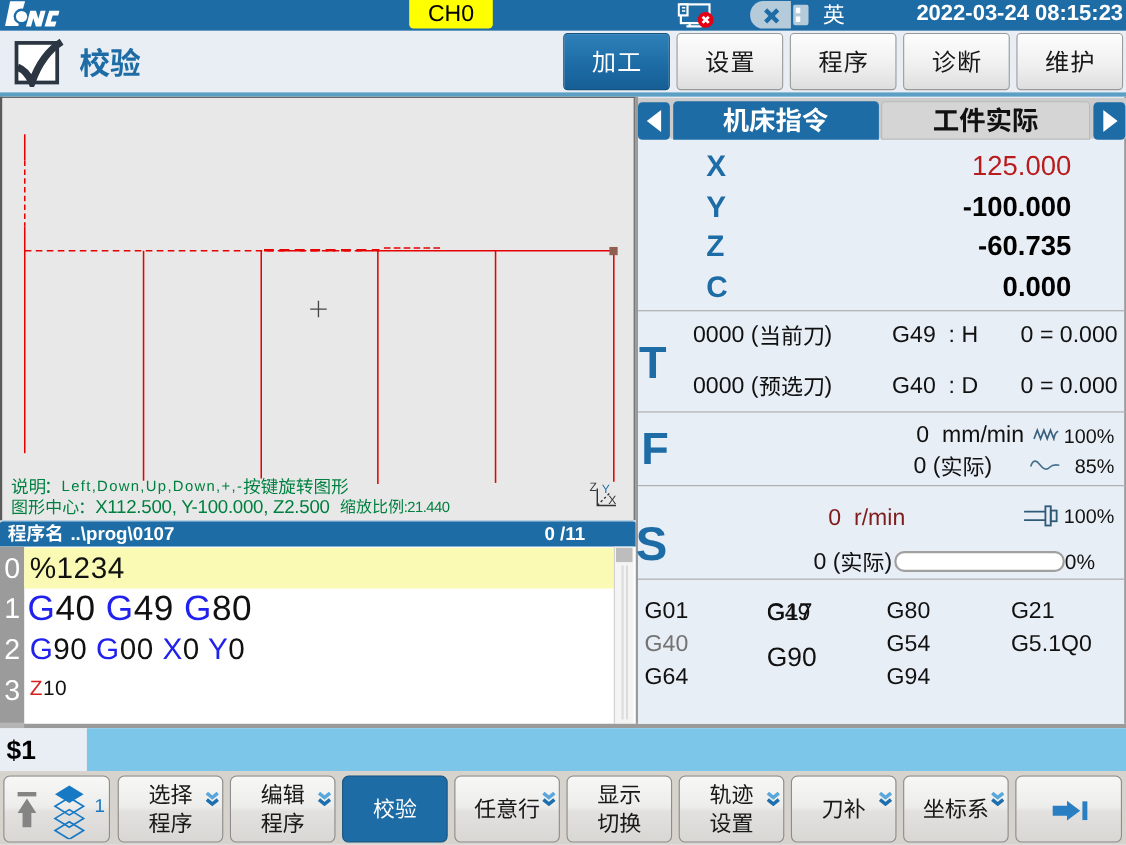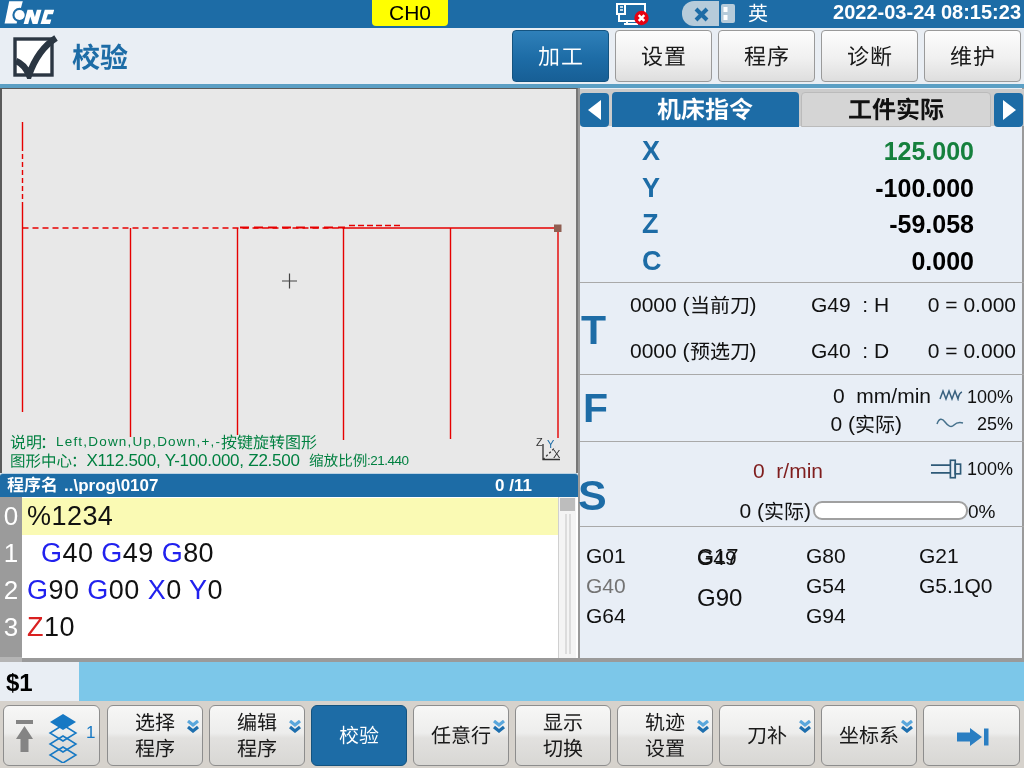--- a/index.html
+++ b/index.html
@@ -198,25 +198,25 @@
 <div class="abs" style="left:0;top:497px;width:578px;height:161px;background:#fff"></div>
 <div class="abs" style="left:0;top:497px;width:22px;height:161px;background:#9b9b9b"></div>
 <div class="abs" style="left:22px;top:498px;width:536px;height:37px;background:#fafab4"></div>
 <div class="abs" style="left:558px;top:497px;width:18px;height:161px;background:#f4f4f4;border-left:1px solid #d0d0d0"></div>
 <div class="abs" style="left:560px;top:498px;width:15px;height:13px;background:#bdbdbd"></div>
 <div class="abs" style="left:565px;top:514px;width:2px;height:140px;background:#dcdcdc"></div>
 <div class="abs" style="left:569px;top:514px;width:2px;height:140px;background:#dcdcdc"></div>
 <div class="abs lat" style="left:0;top:498px;width:22px;height:37px;font-size:26px;color:#fff;text-align:center;line-height:36px">0</div>
 <div class="abs lat" style="left:27px;top:498px;height:37px;font-size:27px;line-height:36px;letter-spacing:0.45px"><span style="color:#111">%1234</span></div>
 <div class="abs lat" style="left:0;top:535px;width:22px;height:37px;font-size:26px;color:#fff;text-align:center;line-height:36px">1</div>
-<div class="abs lat" style="left:41px;top:535px;height:37px;font-size:27px;line-height:36px;letter-spacing:0.45px"><span style="color:#2121ee">G</span><span style="color:#111">40 </span><span style="color:#2121ee">G</span><span style="color:#111">49 </span><span style="color:#2121ee">G</span><span style="color:#111">80</span></div>
+<div class="abs lat" style="left:25px;top:535px;height:37px;font-size:32px;line-height:36px;letter-spacing:0.45px"><span style="color:#2121ee">G</span><span style="color:#111">40 </span><span style="color:#2121ee">G</span><span style="color:#111">49 </span><span style="color:#2121ee">G</span><span style="color:#111">80</span></div>
 <div class="abs lat" style="left:0;top:572px;width:22px;height:37px;font-size:26px;color:#fff;text-align:center;line-height:36px">2</div>
 <div class="abs lat" style="left:27px;top:572px;height:37px;font-size:27px;line-height:36px;letter-spacing:0.45px"><span style="color:#2121ee">G</span><span style="color:#111">90 </span><span style="color:#2121ee">G</span><span style="color:#111">00 </span><span style="color:#2121ee">X</span><span style="color:#111">0 </span><span style="color:#2121ee">Y</span><span style="color:#111">0</span></div>
 <div class="abs lat" style="left:0;top:609px;width:22px;height:37px;font-size:26px;color:#fff;text-align:center;line-height:36px">3</div>
-<div class="abs lat" style="left:27px;top:609px;height:37px;font-size:27px;line-height:36px;letter-spacing:0.45px"><span style="color:#d92020">Z</span><span style="color:#111">10</span></div>
+<div class="abs lat" style="left:27px;top:609px;height:37px;font-size:19px;line-height:36px;letter-spacing:0.45px"><span style="color:#d92020">Z</span><span style="color:#111">10</span></div>
 <div class="abs" style="left:0;top:658px;width:1024px;height:4px;background:#9a9a9a"></div>
 <div class="abs" style="left:0;top:657px;width:22px;height:5px;background:#b5b5b5"></div>
 <div class="abs" style="left:578px;top:88px;width:446px;height:570px;background:#e8eef6;border-left:2px solid #9a9a9a;border-right:2px solid #9a9a9a"></div>
 <div class="abs" style="left:580px;top:89px;width:444px;height:37px;background:#cbcbcb"></div>
 <div class="abs" style="left:580px;top:93px;width:29px;height:34px;background:#1d6ca6;border-radius:4px"></div>
 <svg class="abs" style="left:585px;top:99px" width="20" height="22" viewBox="0 0 20 22">
     <path d="M16 1 L3 11 L16 21 Z" fill="#fff"></path>
   </svg>
 <div class="abs" style="left:612px;top:92px;width:187px;height:35px;background:#1d6ca6;border-radius:4px 4px 0 0"></div>
 <div style="position:absolute;left:657px;top:97px;">
@@ -238,25 +238,25 @@
         <use href="#b5b9e" x="2000"></use>
         <use href="#b9645" x="3000"></use>
       </g>
     </svg>
   </div>
 <div class="abs" style="left:994px;top:93px;width:29px;height:34px;background:#1d6ca6;border-radius:4px"></div>
 <svg class="abs" style="left:999px;top:99px" width="20" height="22" viewBox="0 0 20 22">
     <path d="M4 1 L17 11 L4 21 Z" fill="#fff"></path>
   </svg>
 <div class="abs lat" style="left:642px;top:136px;font-size:27px;font-weight:bold;color:#1d6ca6">X</div>
-<div class="abs lat" style="right:50px;top:137px;font-size:25px;font-weight:bold;color:#15803d">125.000</div>
+<div class="abs lat" style="right:50px;top:137px;font-size:25px;font-weight:normal;color:#b91c1c">125.000</div>
 <div class="abs lat" style="left:642px;top:173px;font-size:27px;font-weight:bold;color:#1d6ca6">Y</div>
 <div class="abs lat" style="right:50px;top:174px;font-size:25px;font-weight:bold;color:#000">-100.000</div>
 <div class="abs lat" style="left:642px;top:209px;font-size:27px;font-weight:bold;color:#1d6ca6">Z</div>
-<div class="abs lat" style="right:50px;top:210px;font-size:25px;font-weight:bold;color:#000">-59.058</div>
+<div class="abs lat" style="right:50px;top:210px;font-size:25px;font-weight:bold;color:#000">-60.735</div>
 <div class="abs lat" style="left:642px;top:246px;font-size:27px;font-weight:bold;color:#1d6ca6">C</div>
 <div class="abs lat" style="right:50px;top:247px;font-size:25px;font-weight:bold;color:#000">0.000</div>
 <div class="abs" style="left:580px;top:282px;width:444px;height:1px;background:#a9a9a9"></div>
 <div class="abs" style="left:580px;top:374px;width:444px;height:1px;background:#a9a9a9"></div>
 <div class="abs" style="left:580px;top:441px;width:444px;height:1px;background:#a9a9a9"></div>
 <div class="abs" style="left:580px;top:526px;width:444px;height:1px;background:#a9a9a9"></div>
 <div class="abs lat" style="left:581px;top:307px;font-size:41px;font-weight:bold;color:#1d6ca6">T</div>
 <div class="row abs" style="left:630px;top:292px;height:26px;font-size:21px;color:#111">
     <span class="lat">0000 (</span>
     <svg width="60.0" height="20.0" viewBox="0 0 60.0 20.0">
@@ -291,21 +291,21 @@
 <div class="abs lat" style="right:11px;top:387px;font-size:18px;color:#111">100%</div>
 <div class="row abs lat" style="right:122px;top:413px;height:22px;font-size:21px;color:#111"><span class="lat">0 (</span><svg width="40.0" height="20.0" viewBox="0 0 40.0 20.0">
       <g fill="#111" transform="translate(0,17.6) scale(0.0200,-0.0200)">
         <use href="#r5b9e" x="0"></use>
         <use href="#r9645" x="1000"></use>
       </g>
     </svg><span class="lat">)</span></div>
 <svg class="abs" style="left:936px;top:417px" width="28" height="13" viewBox="0 0 28 13">
 <path d="M1 7 C3 1 6 1 9 5 C12 9 15 11 18 8 C20 6 23 5 27 6" stroke="#46718c" stroke-width="1.5" fill="none"></path>
   </svg>
-<div class="abs lat" style="right:11px;top:414px;font-size:18px;color:#111">25%</div>
+<div class="abs lat" style="right:11px;top:414px;font-size:18px;color:#111">85%</div>
 <div class="abs lat" style="left:578px;top:471px;font-size:43px;font-weight:bold;color:#1d6ca6">S</div>
 <div class="abs lat" style="left:753px;top:459px;font-size:21px;color:#7f1d1d">0&nbsp;&nbsp;r/min</div>
 <svg class="abs" style="left:930px;top:458px" width="33" height="22" viewBox="0 0 34 22">
 <g stroke="#2e5a78" stroke-width="1.7" fill="none">
 <path d="M1 7 H21 M1 15 H21"></path>
 <rect x="21" y="2" width="5" height="18"></rect>
 <rect x="26" y="6" width="5.5" height="10"></rect>
 </g>
   </svg>
 <div class="abs lat" style="right:11px;top:459px;font-size:18px;color:#111">100%</div>

